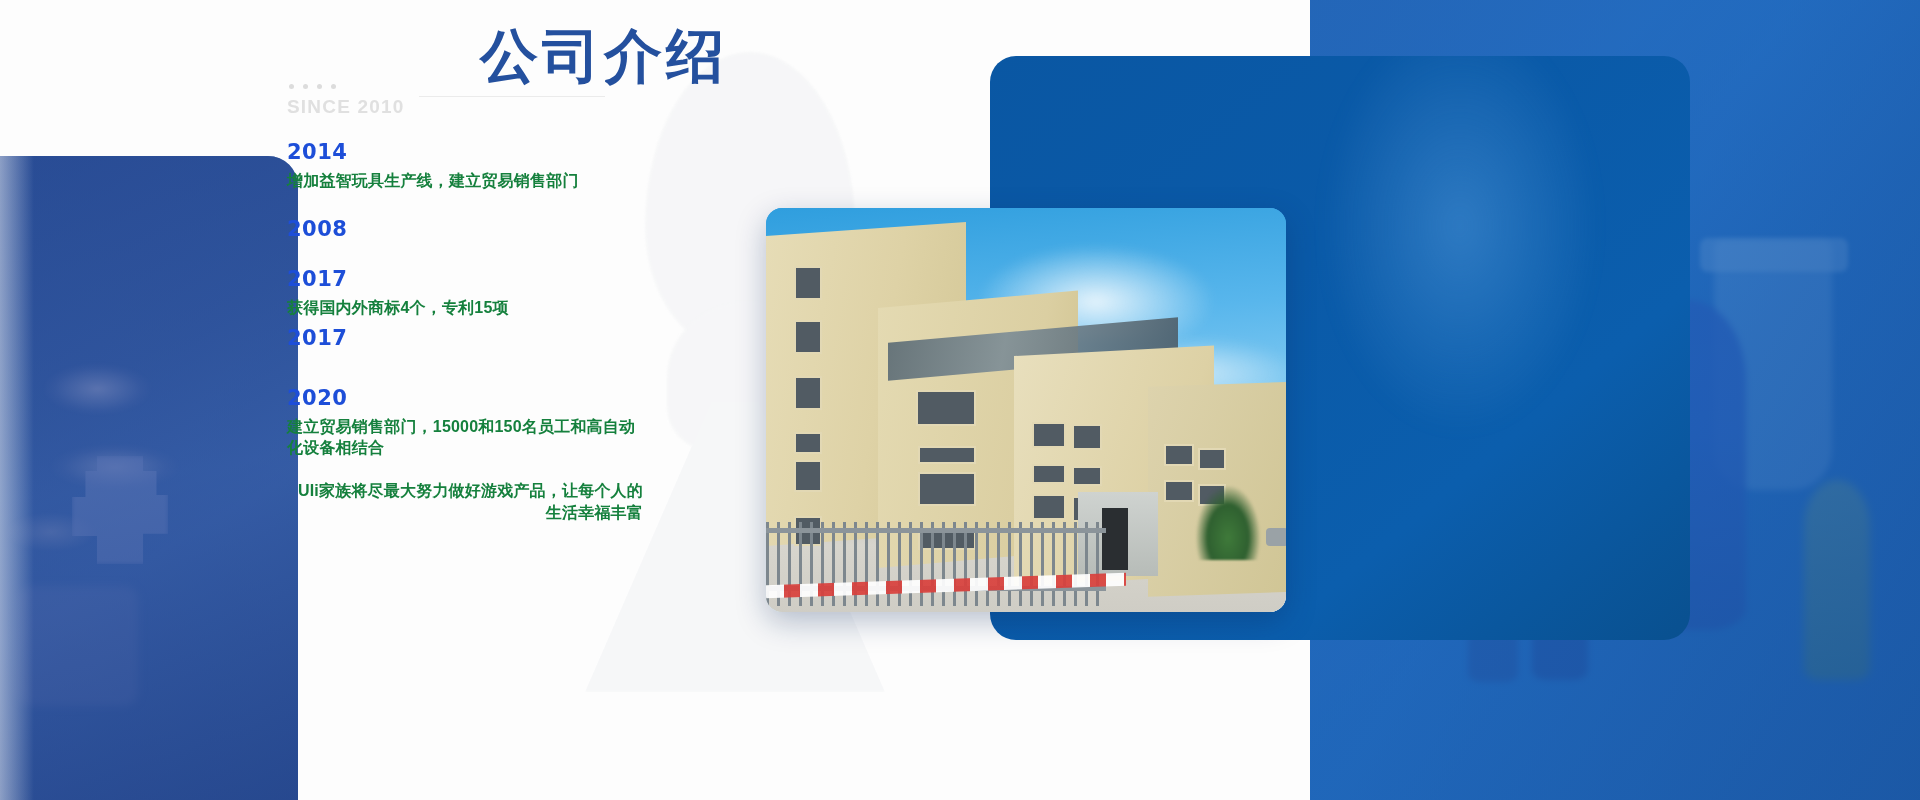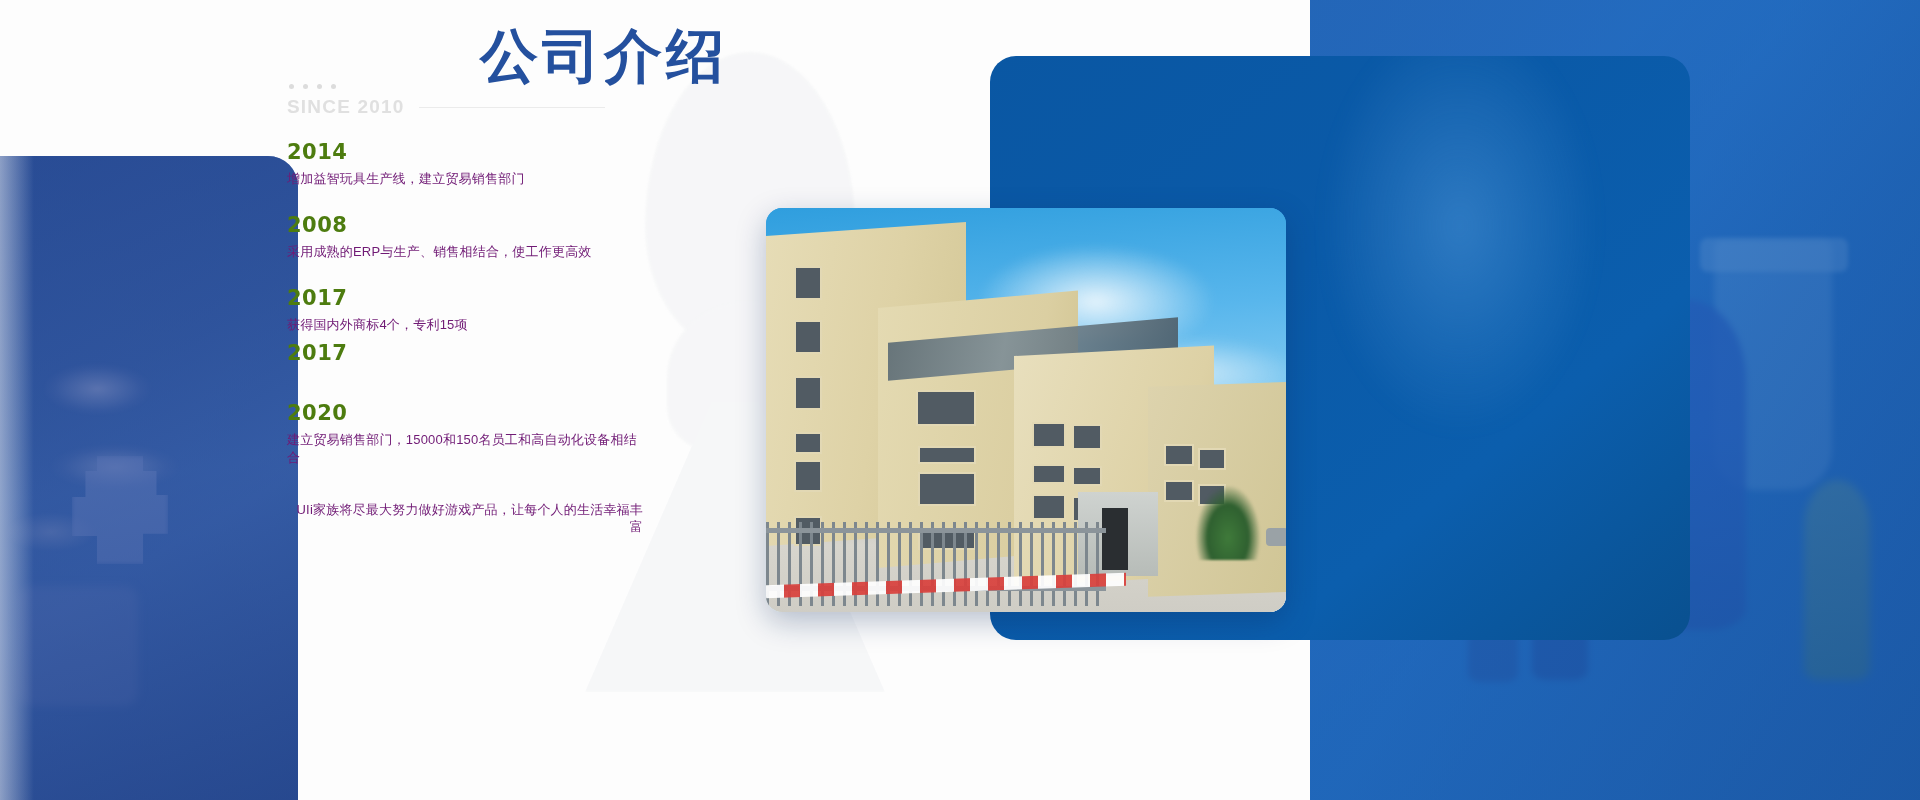--- a/index.html
+++ b/index.html
@@ -196,37 +196,37 @@
   
   .page-title{
     position:absolute; left:480px; top:18px;
     font-size:58px; font-weight:bold; letter-spacing:4px;
     color:#24509e;
     font-family:"DejaVu Sans","Liberation Sans",sans-serif;
   }
   .since-block{ position:absolute; left:287px; top:84px; width:330px; }
   .since-dots{ display:flex; gap:9px; margin-bottom:7px; padding-left:2px; }
   .since-dots i{ width:5px; height:5px; border-radius:50%; background:#dcdcdc; display:block; }
-  .since-row{ display:flex; align-items:center; gap:14px; }
+  .since-row{ display:flex; align-items:flex-start; gap:14px; }
   .since-text{
     font-size:19px; font-weight:bold; color:#e0e0e0; letter-spacing:1.2px;
     white-space:nowrap;
   }
   .since-line{ height:1px; width:186px; background:#ebebeb; }
 
   
   .timeline{ position:absolute; left:287px; top:140px; width:400px; }
   .tl-item{ margin-bottom:0; }
   .tl-year{
-    color:#4d7c0f; font-size:21px; font-weight:bold; letter-spacing:.5px;
+    color:#1d4ed8; font-size:21px; font-weight:bold; letter-spacing:.5px;
     font-family:"DejaVu Sans","Liberation Sans",sans-serif;
     margin-bottom:6px;
   }
   .tl-desc{
-    color:#701a75; font-size:13px; line-height:1.32; font-weight:normal;
+    color:#15803d; font-size:16px; line-height:1.32; font-weight:bold;
     max-width:358px; letter-spacing:.2px;
   }
 </style>
 </head>
 <body>
 
 <div id="stage">
 
   <div class="right-photo-strip">
     <div class="cone"></div>
@@ -322,33 +322,32 @@
 
   <div class="timeline">
 
     <div class="tl-item" style="margin-bottom:26px;">
       <div class="tl-year">2014</div>
       <div class="tl-desc">增加益智玩具生产线，建立贸易销售部门</div>
     </div>
 
     <div class="tl-item" style="margin-bottom:26px;">
       <div class="tl-year">2008</div>
-      <div class="tl-desc" style="max-width:372px;">采用成熟的ERP与生产、销售相结合，使工作更高效</div>
     </div>
 
     <div class="tl-item" style="margin-bottom:8px;">
       <div class="tl-year">2017</div>
       <div class="tl-desc">获得国内外商标4个，专利15项</div>
     </div>
 
     <div class="tl-item" style="margin-bottom:36px;">
       <div class="tl-year">2017</div>
     </div>
 
-    <div class="tl-item" style="margin-bottom:35px;">
+    <div class="tl-item" style="margin-bottom:22px;">
       <div class="tl-year">2020</div>
       <div class="tl-desc" style="max-width:358px;">建立贸易销售部门，15000和150名员工和高自动化设备相结合</div>
     </div>
 
     <div class="tl-item">
       <div class="tl-desc" style="max-width:356px;text-align:right;">UIi家族将尽最大努力做好游戏产品，让每个人的生活幸福丰富</div>
     </div>
 
   </div>
 

